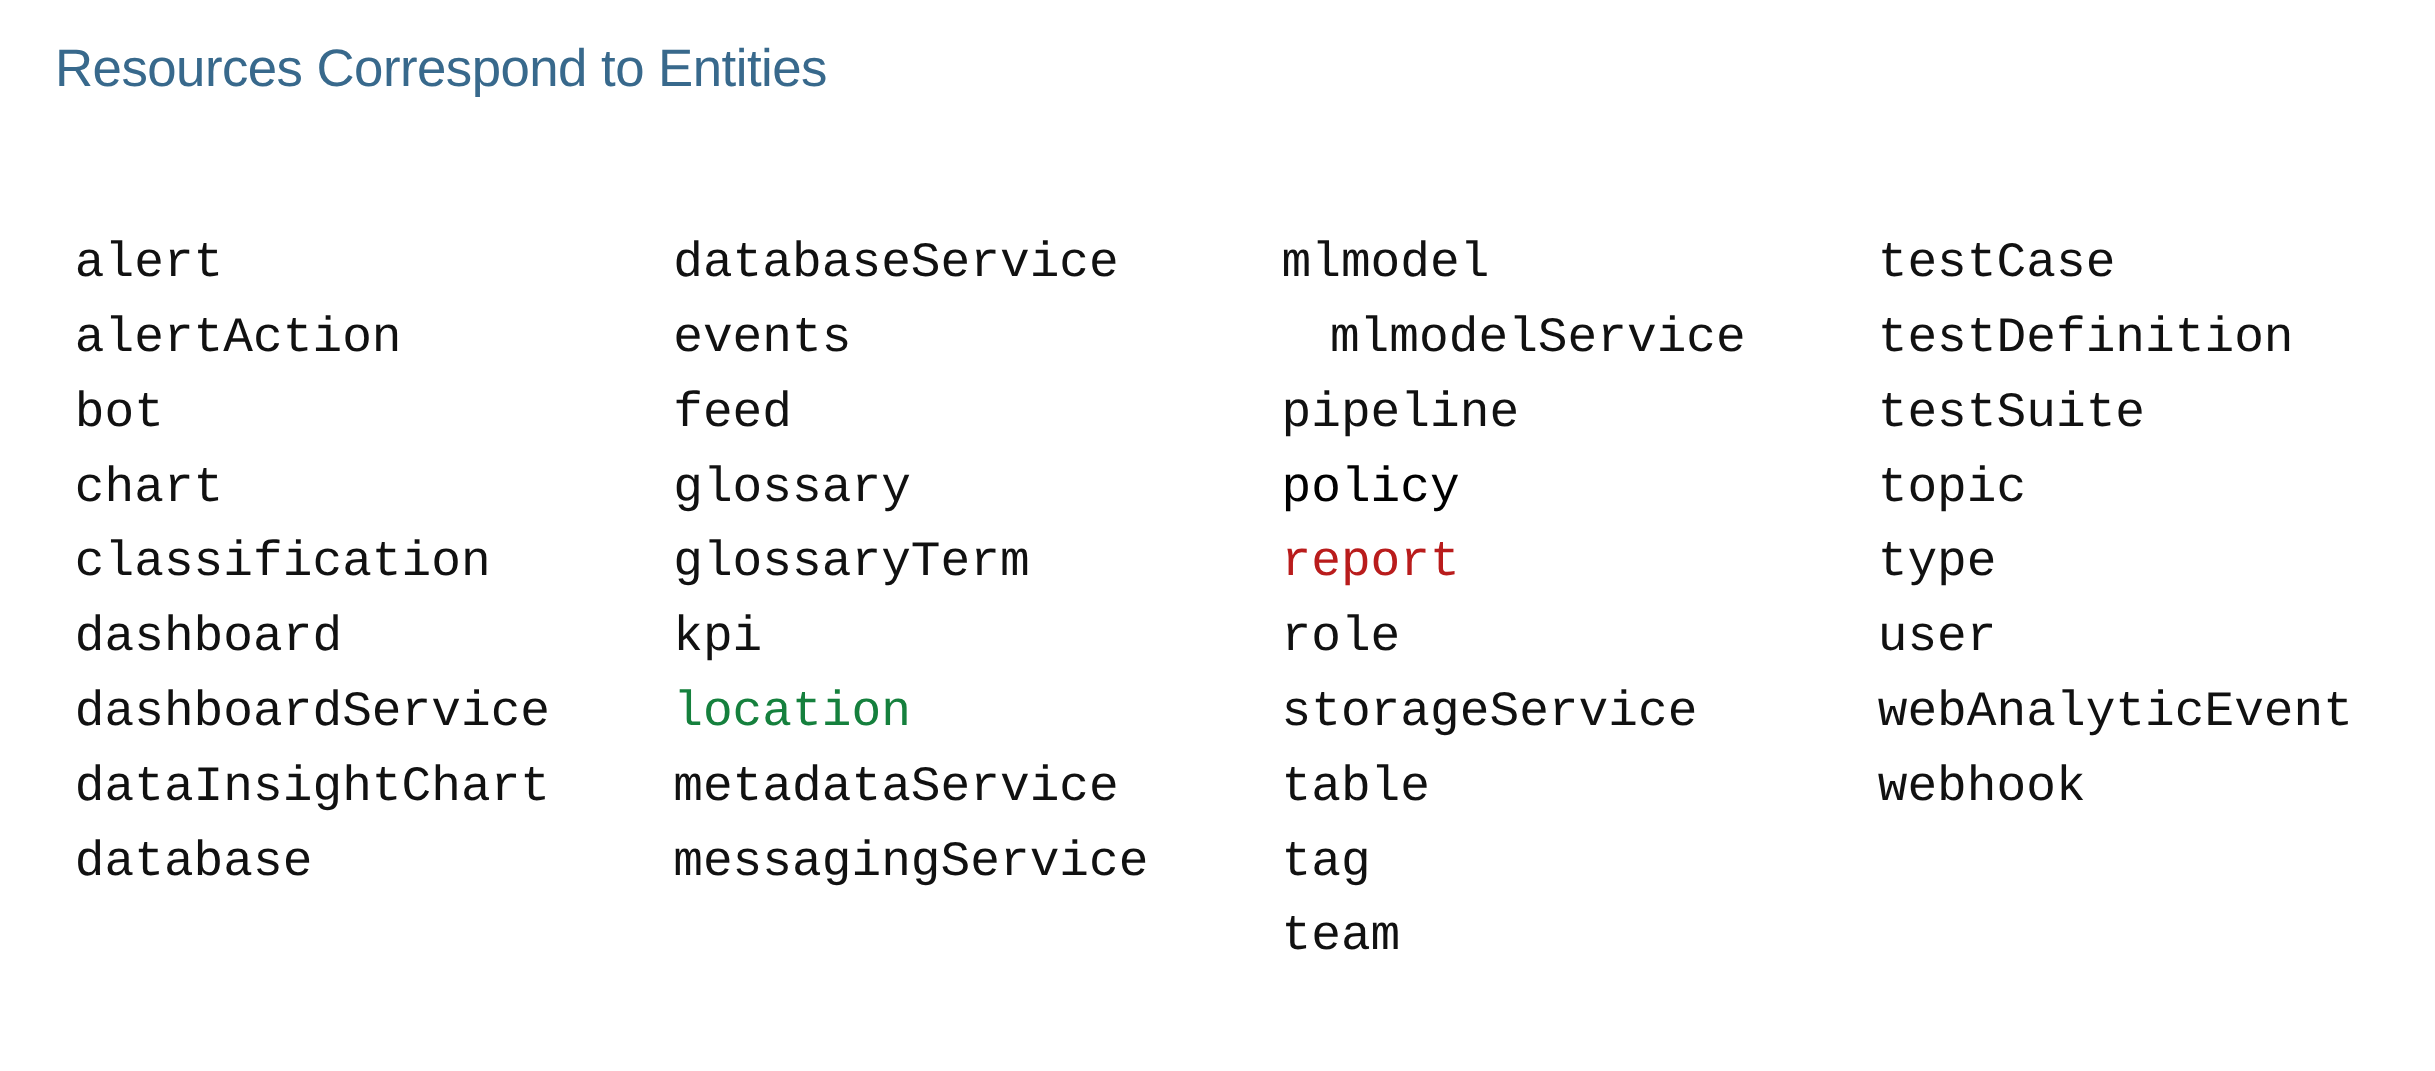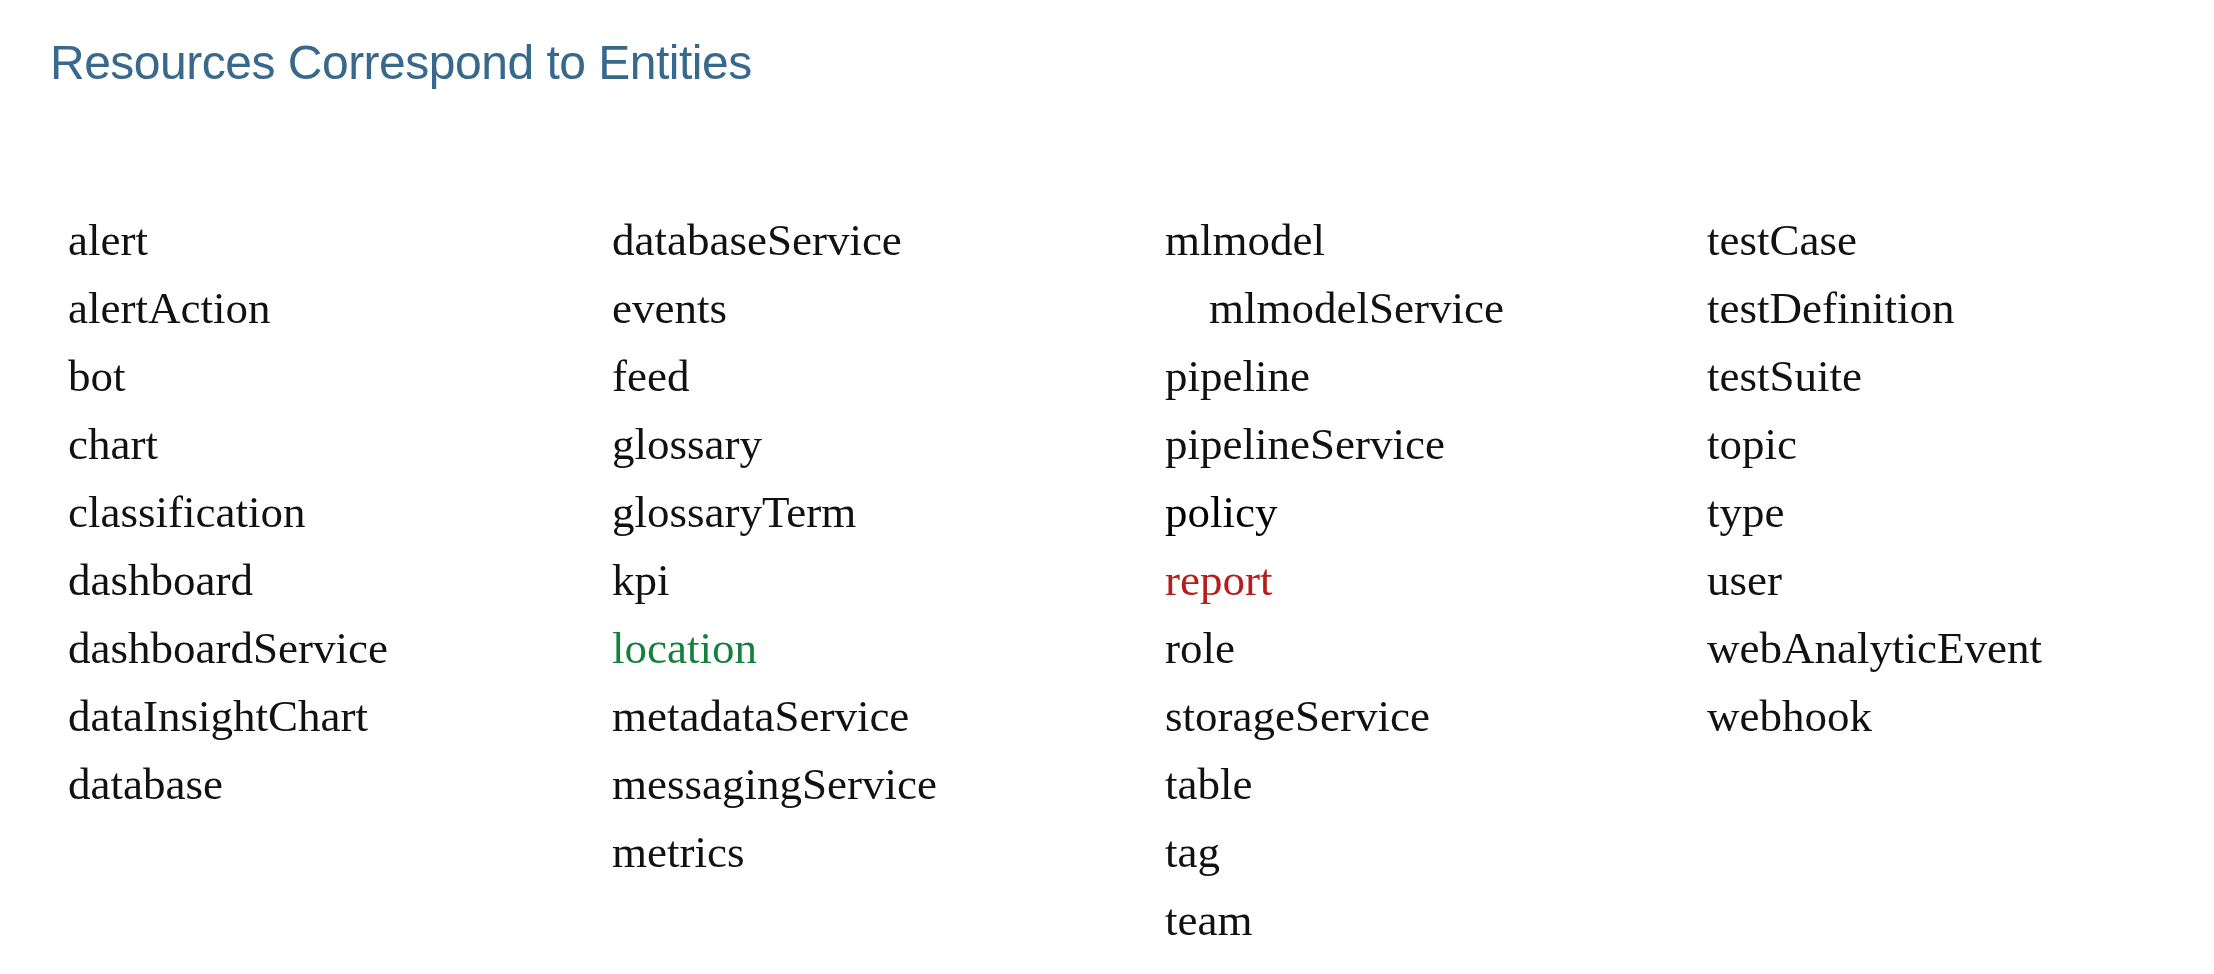--- a/index.html
+++ b/index.html
@@ -36,21 +36,21 @@
   }
   .resource-column {
     display: flex;
     flex-direction: column;
   }
   .resource-column:nth-child(1) { width: 544px; }
   .resource-column:nth-child(2) { width: 553px; }
   .resource-column:nth-child(3) { width: 542px; }
   .resource-column:nth-child(4) { width: auto; }
   .resource-item {
-    font-family: Liberation Serif, serif;
+    font-family: Liberation Mono, monospace;
     font-size: 45px;
     line-height: 68px;
     white-space: pre;
   }
 </style>
 </head>
 <body style="background: rgb(255, 255, 255);">
 
 <main>
   <h1 class="page-title" style="color: rgb(56, 105, 140);">Resources Correspond to Entities</h1>
@@ -70,27 +70,25 @@
       <div class="resource-column">
         <div class="resource-item" style="color: rgb(17, 17, 17);">databaseService</div>
         <div class="resource-item" style="color: rgb(17, 17, 17);">events</div>
         <div class="resource-item" style="color: rgb(17, 17, 17);">feed</div>
         <div class="resource-item" style="color: rgb(17, 17, 17);">glossary</div>
         <div class="resource-item" style="color: rgb(17, 17, 17);">glossaryTerm</div>
         <div class="resource-item" style="color: rgb(17, 17, 17);">kpi</div>
         <div class="resource-item" style="color: #15803d;">location</div>
         <div class="resource-item" style="color: rgb(17, 17, 17);">metadataService</div>
         <div class="resource-item" style="color: rgb(17, 17, 17);">messagingService</div>
-        <div class="resource-item" style="color: rgb(17, 17, 17);">metrics</div>
       </div>
       <div class="resource-column">
         <div class="resource-item" style="color: rgb(17, 17, 17);">mlmodel</div>
         <div class="resource-item" style="color: rgb(17, 17, 17); margin-left: 44px;">mlmodelService</div>
         <div class="resource-item" style="color: rgb(17, 17, 17);">pipeline</div>
-        <div class="resource-item" style="color: rgb(17, 17, 17);">pipelineService</div>
         <div class="resource-item" style="color: #000000;">policy</div>
         <div class="resource-item" style="color: #b91c1c;">report</div>
         <div class="resource-item" style="color: rgb(17, 17, 17);">role</div>
         <div class="resource-item" style="color: rgb(17, 17, 17);">storageService</div>
         <div class="resource-item" style="color: rgb(17, 17, 17);">table</div>
         <div class="resource-item" style="color: rgb(17, 17, 17);">tag</div>
         <div class="resource-item" style="color: rgb(17, 17, 17);">team</div>
       </div>
       <div class="resource-column">
         <div class="resource-item" style="color: rgb(17, 17, 17);">testCase</div>

